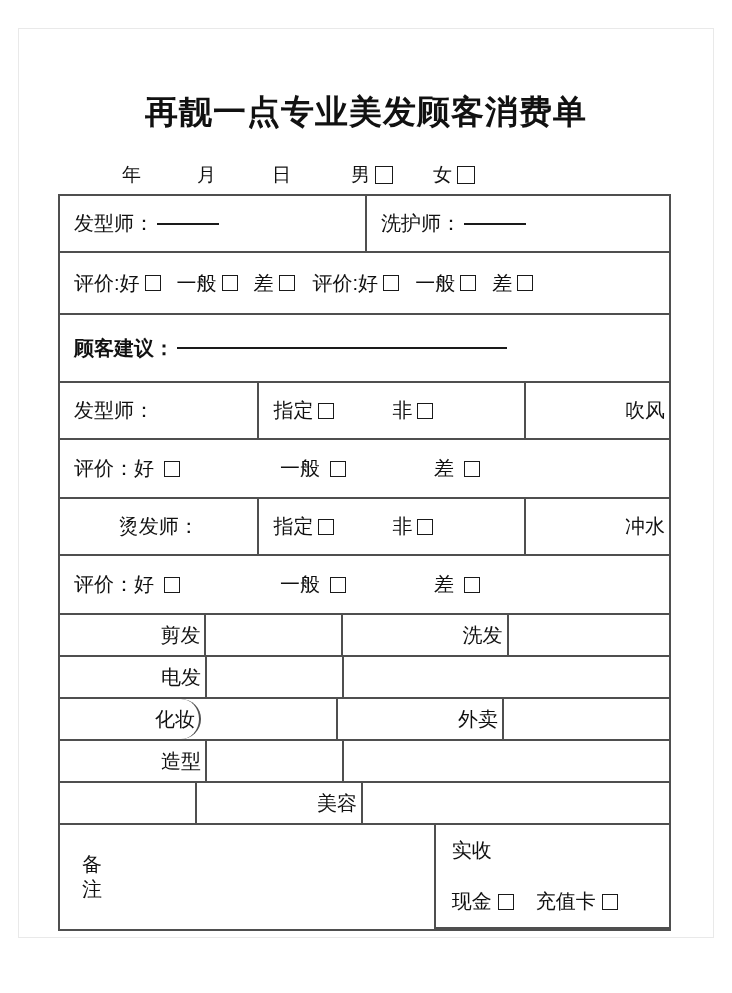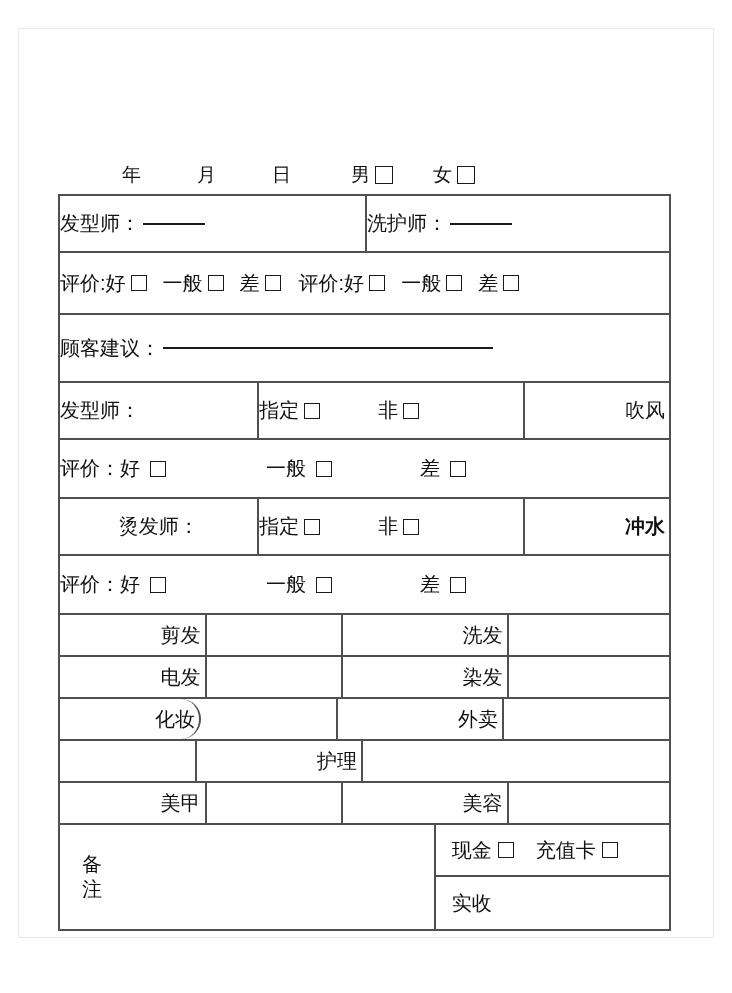--- a/index.html
+++ b/index.html
@@ -88,33 +88,33 @@
     border-top: 2px solid #4f4f4f;
   }
   .row {
     display: flex;
     border-bottom: 2px solid #4f4f4f;
     border-right: 2px solid #4f4f4f;
   }
   .cell {
     display: flex;
     align-items: center;
-    padding: 0 0;
+    padding: 0 14px;
     font-size: 20px;
     color: #111;
     white-space: nowrap;
     overflow: hidden;
   }
   .cell.vline { border-right: 2px solid #4f4f4f; }
   .cell.center { justify-content: flex-end; padding: 0 4px; }
 
   
   .r-staff   { height: 57px; }
   .r-eval2   { height: 62px; }
-  .r-advice  { height: 68px; }
+  .r-advice  { height: 68px; font-weight: bold; }
   .r-master  { height: 57px; }
   .r-eval    { height: 59px; }
   .r-service { height: 42px; }
   .r-remark  { height: 106px; }
 
   
   .blank {
     display: inline-block;
     border-bottom: 2px solid #1a1a1a;
     height: 1px;
@@ -208,20 +208,21 @@
     white-space: nowrap;
   }
 </style>
 </head>
 <body>
 
 <div id="page">
 
   <div class="page-frame"></div>
 
+  <div class="title">再靓一点专业美发顾客消费单</div>
 
   <div class="datebar">
     <span class="d-y">年</span>
     <span class="d-m">月</span>
     <span class="d-d">日</span>
     <span class="d-male">
       <span>男</span>
       <span class="cb cb-lg"></span>
     </span>
     <span class="d-female">
@@ -322,21 +323,21 @@
       <div class="cell vline" style="width:267px;">
         <span class="ev-item">
           <span>指定</span>
           <span class="cb"></span>
         </span>
         <span class="ev-item" style="margin-left:58px;">
           <span>非</span>
           <span class="cb"></span>
         </span>
       </div>
-      <div class="cell center" style="width:144px;font-weight:bold;">
+      <div class="cell center" style="width:144px;">
         <span>冲水</span>
       </div>
     </div>
 
     <div class="row r-eval">
       <div class="cell" style="width:611px;">
         <span class="ev-item">
           <span>评价：好</span>
           <span class="cb" style="margin-left:10px;"></span>
         </span>
@@ -353,64 +354,62 @@
 
     <div class="row r-service">
       <div class="cell center vline" style="width:147px;">剪发</div>
       <div class="cell vline" style="width:137px;"></div>
       <div class="cell center vline" style="width:166px;padding-left:43px;">洗发</div>
       <div class="cell" style="width:161px;"></div>
     </div>
     <div class="row r-service">
       <div class="cell center vline" style="width:147px;">电发</div>
       <div class="cell vline" style="width:137px;"></div>
-      <div class="cell center vline" style="width:166px;">染发</div>
       <div class="cell" style="width:161px;"></div>
     </div>
     <div class="row r-service">
       <div class="cell center vline" style="width:141px;border-radius:20px;">化妆</div>
       <div class="cell vline" style="width:137px;"></div>
       <div class="cell center vline" style="width:166px;">外卖</div>
       <div class="cell" style="width:161px;"></div>
     </div>
     <div class="row r-service">
+      <div class="cell center vline" style="width:147px;">造型</div>
       <div class="cell vline" style="width:137px;"></div>
-      <div class="cell center vline" style="width:166px;">护理</div>
       <div class="cell" style="width:161px;"></div>
     </div>
     <div class="row r-service">
-      <div class="cell center vline" style="width:147px;">美甲</div>
       <div class="cell vline" style="width:137px;"></div>
       <div class="cell center vline" style="width:166px;">美容</div>
       <div class="cell" style="width:161px;"></div>
     </div>
 
     <div class="row r-remark">
       <div class="cell vline" style="width:377px; padding:0;">
         <span class="remark-label">
           <span>备</span>
           <span>注</span>
         </span>
         <span></span>
       </div>
       <div class="pay-col">
+        <div class="pay-cell">
+          <span>实收</span>
+          <span style="margin-left:10px;"></span>
+        </div>
         <div class="pay-cell topline">
           <span class="ev-item">
             <span>现金</span>
             <span class="cb"></span>
           </span>
           <span class="pay-gap"></span>
           <span class="ev-item">
             <span>充值卡</span>
             <span class="cb"></span>
           </span>
         </div>
-        <div class="pay-cell">
-          <span>实收</span>
-          <span style="margin-left:10px;"></span>
-        </div>
       </div>
     </div>
 
   </div>
 
 
 </div>
 
 </body></html>

